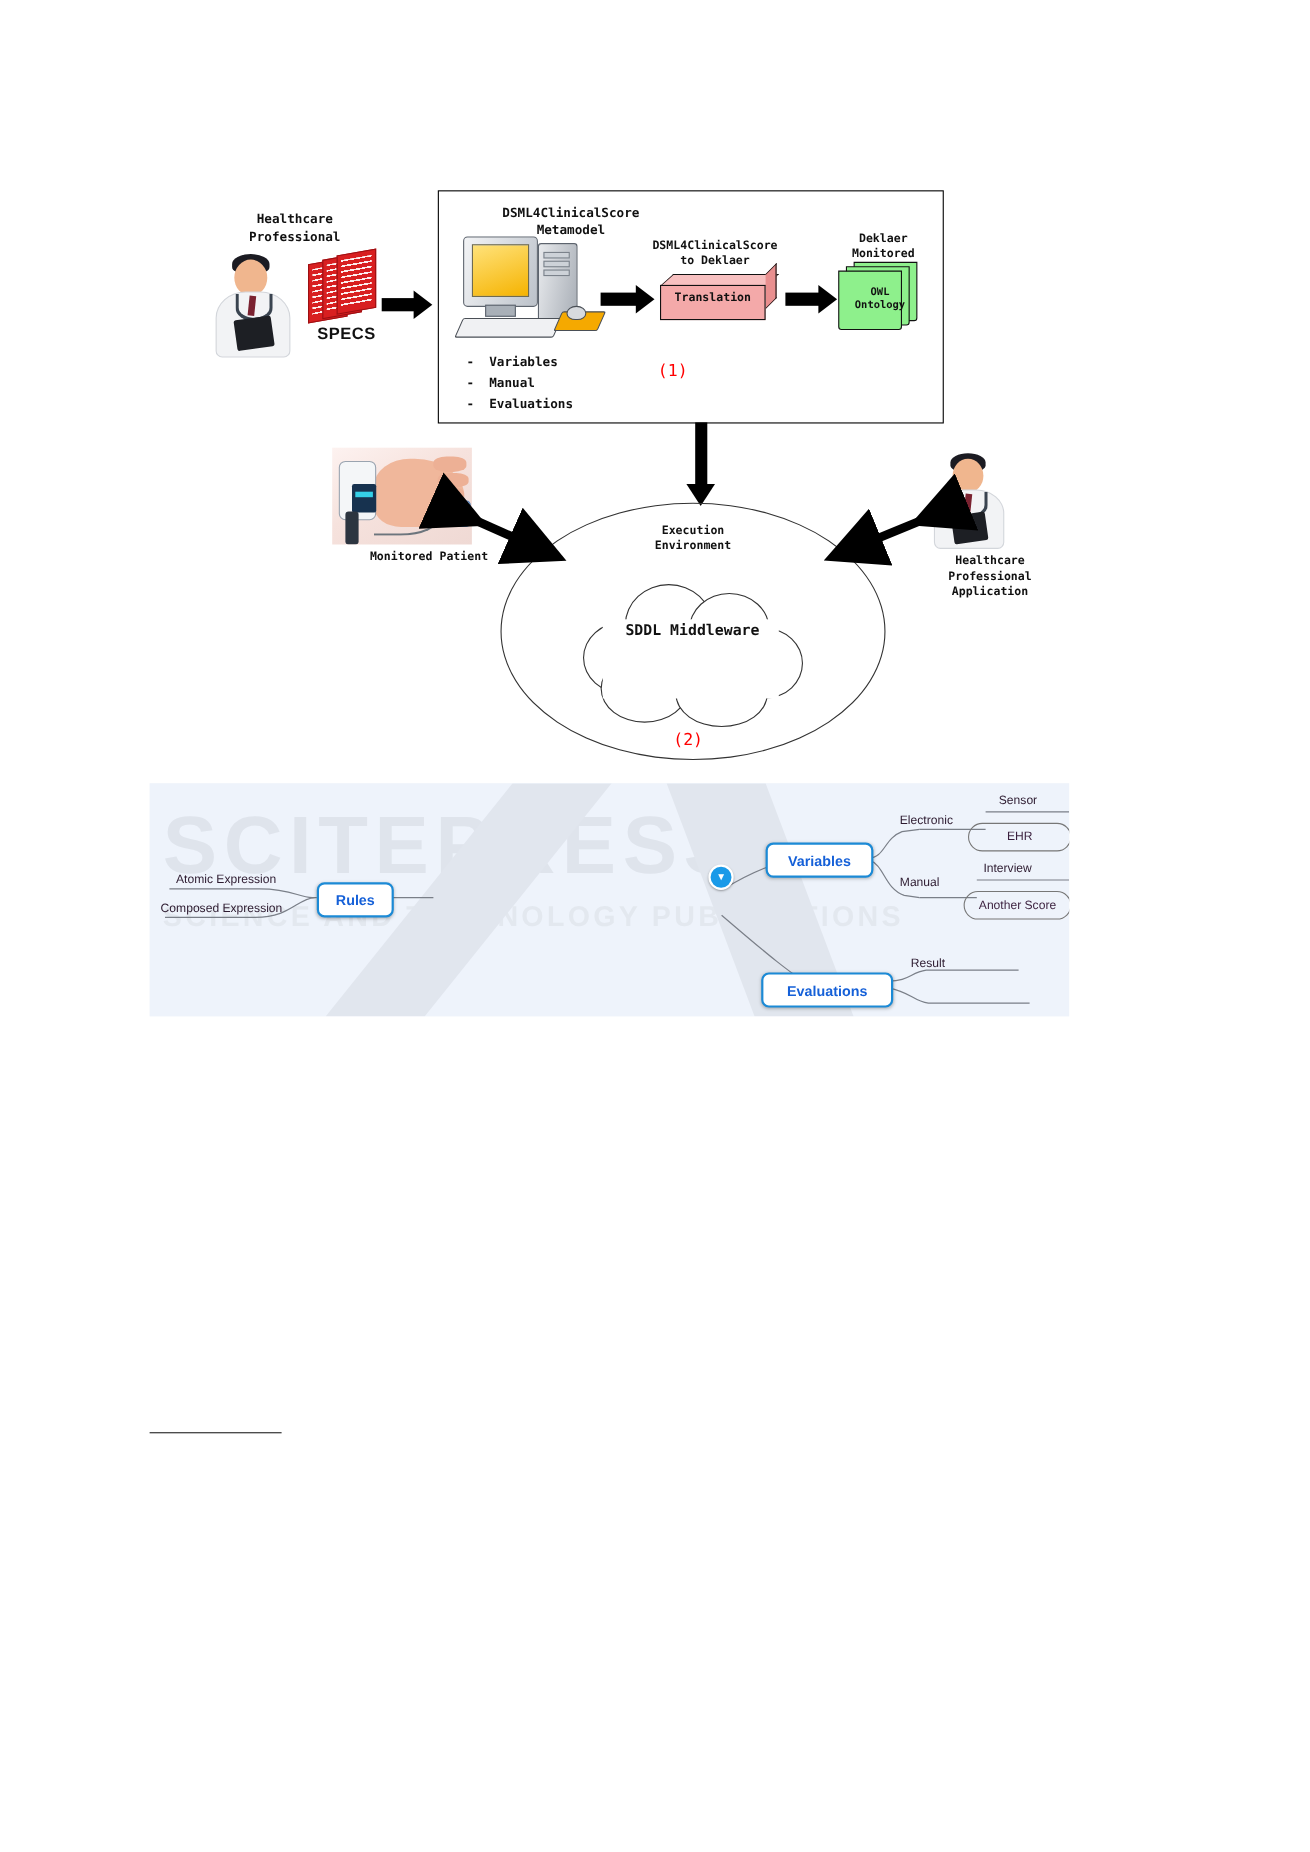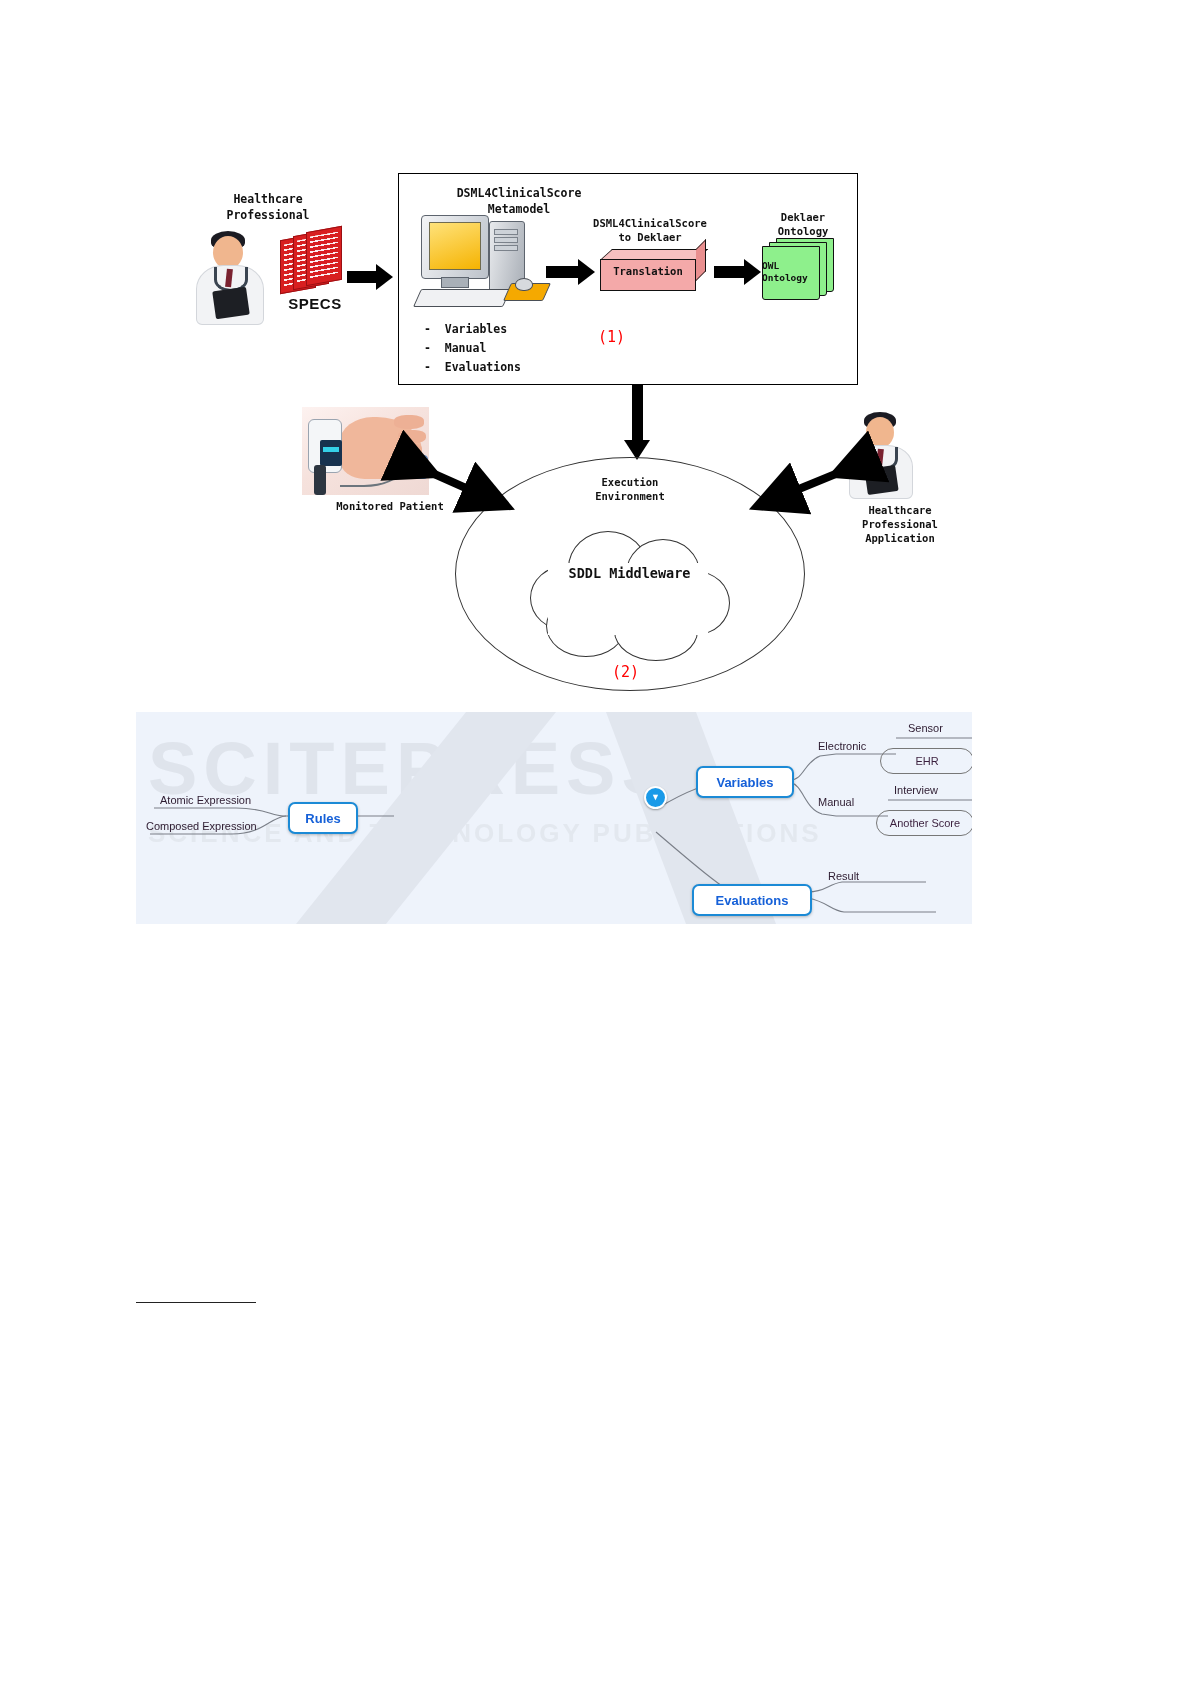--- a/index.html
+++ b/index.html
@@ -163,21 +163,21 @@
   .doc {
     position: absolute; width: 56px; height: 52px;
     background: #8ef08c; border: 1.4px solid #111;
     border-radius: 0 0 3px 3px;
   }
   #owl-docs .d1 { left: 14px; top: 0px; }
   #owl-docs .d2 { left: 7px; top: 4px; }
   #owl-docs .d3 { left: 0px; top: 8px; }
   #owl-docs .doc-label {
     position: absolute; left: 0px; top: 22px; width: 76px;
-    font-size: 9.5px; line-height: 12px; z-index: 6;
+    text-align: center; font-size: 9.5px; line-height: 12px; z-index: 6;
     white-space: pre-line;
   }
   
   #marker-1 {
     position: absolute; left: 598px; top: 328px;
     font-size: 15px; color: #ff0000;
     font-family: "DejaVu Sans Mono", monospace;
   }
   
   .arrow-right { position: absolute; }
@@ -454,21 +454,21 @@
       <div class="front"></div>
       <div class="txt mono">Translation</div>
     </div>
 
     <div class="arrow-right" id="arrow-translation-to-owl">
       <div class="shaft"></div>
         <div class="head"></div>
     </div>
 
     <div class="lbl mono" id="label-deklaer-ontology">Deklaer
-Ontology</div>
+Monitored</div>
 
     <div id="owl-docs">
       <div class="doc d1"></div>
       <div class="doc d2"></div>
       <div class="doc d3"></div>
       <div class="doc-label mono">OWL
 Ontology</div>
     </div>
 
     <div id="marker-1">(1)</div>

